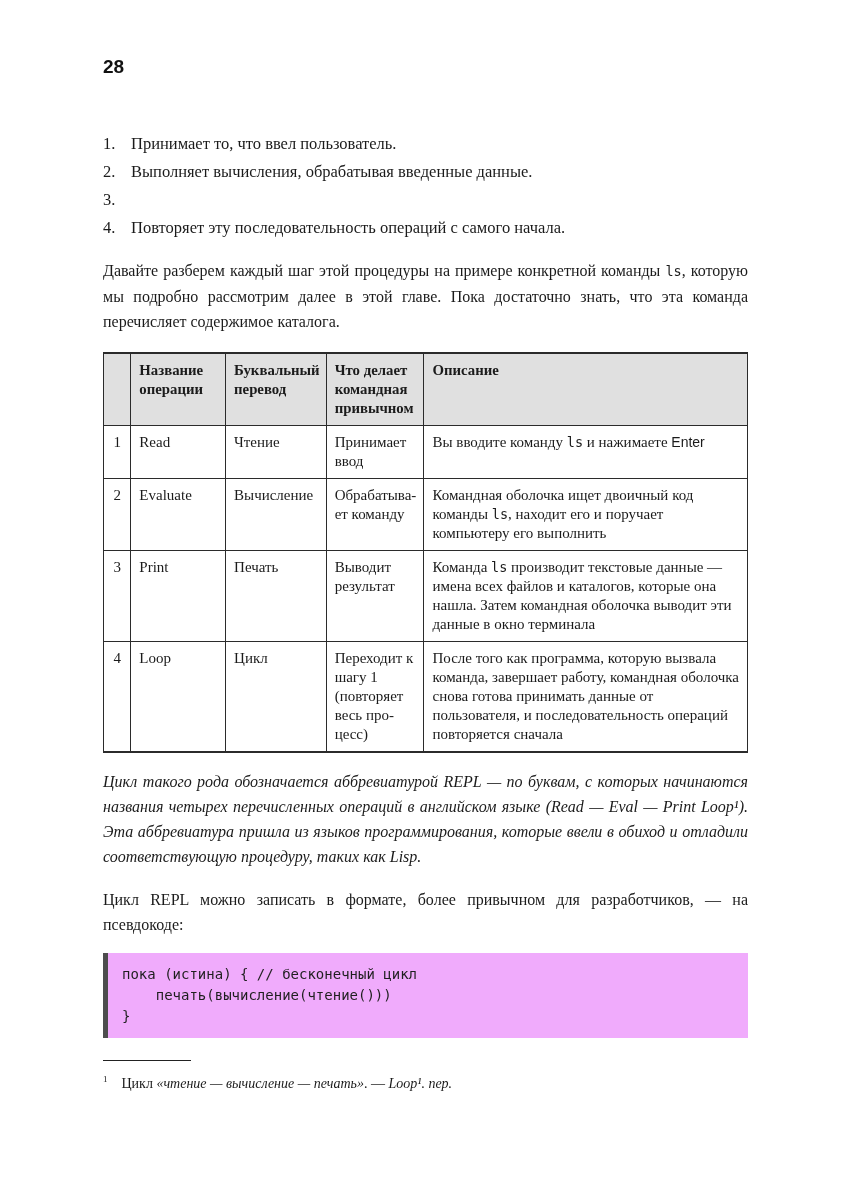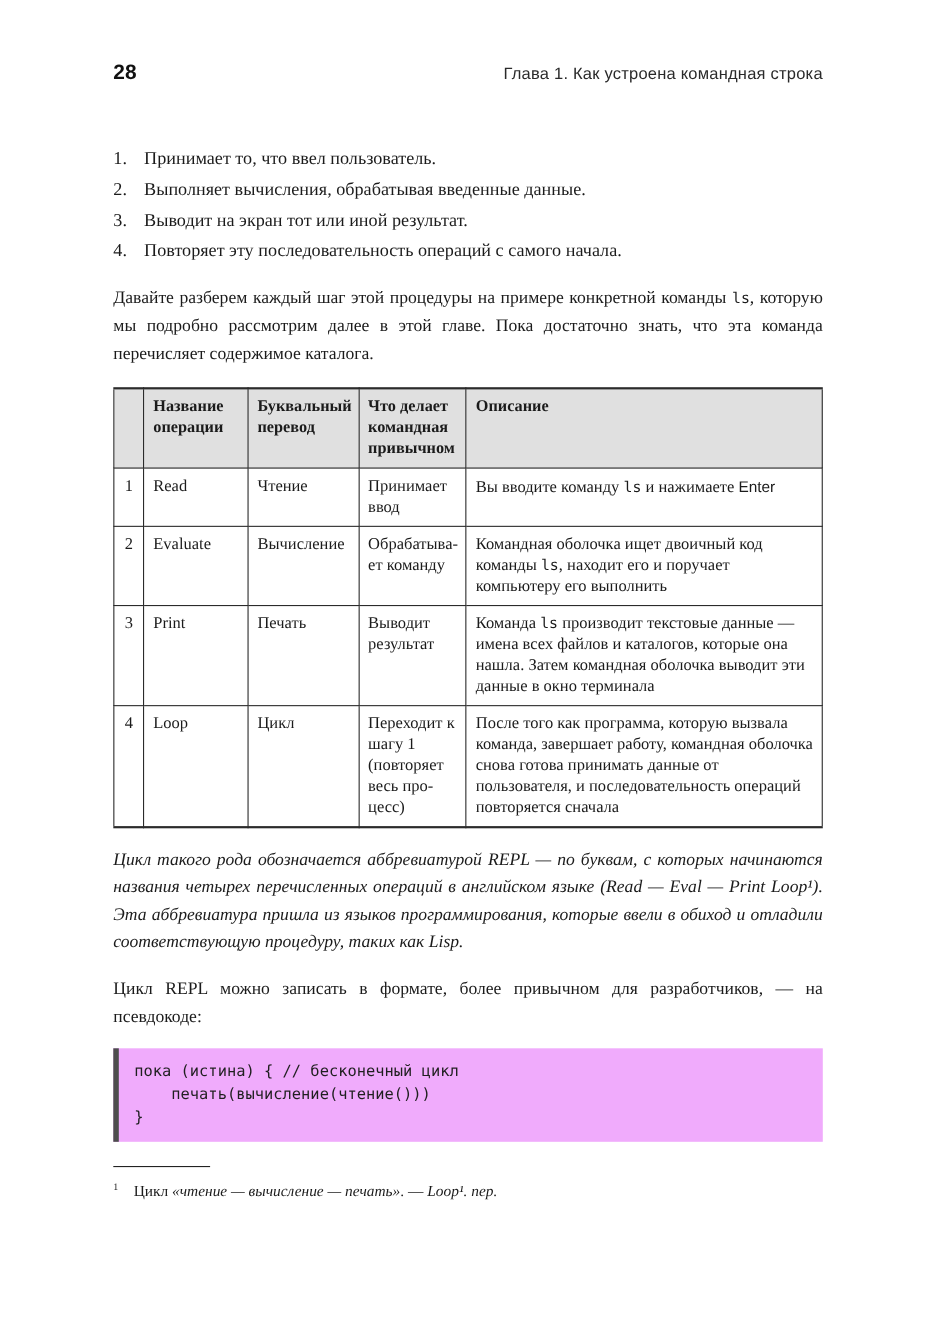--- a/index.html
+++ b/index.html
@@ -96,35 +96,33 @@
   .fn-text sup{font-size:9px;margin-right:14px;}
   .fn-text em{font-style:italic;}
 </style>
 </head>
 <body>
 
 <div class="page">
 
   <header class="running-header">
     <span class="page-num">28</span>
-    <span class="chapter">Глава 1. Как устроена командная строка</span>
   </header>
 
   <ol class="steps">
     <li>
         <span class="li-num">1.</span>
         <span class="li-text">Принимает то, что ввел пользователь.</span>
       </li>
     <li>
         <span class="li-num">2.</span>
         <span class="li-text">Выполняет вычисления, обрабатывая введенные данные.</span>
       </li>
     <li>
         <span class="li-num">3.</span>
-        <span class="li-text">Выводит на экран тот или иной результат.</span>
       </li>
     <li>
         <span class="li-num">4.</span>
         <span class="li-text">Повторяет эту последовательность операций с самого начала.</span>
       </li>
   </ol>
 
   <p class="para"><span>Давайте разберем каждый шаг этой процедуры на примере конкретной команды </span><code class="inline-code">ls</code><span>, которую мы подробно рассмотрим далее в этой главе. Пока достаточно знать, что эта команда перечисляет содержимое каталога.</span></p>
 
   <table class="repl-table">

